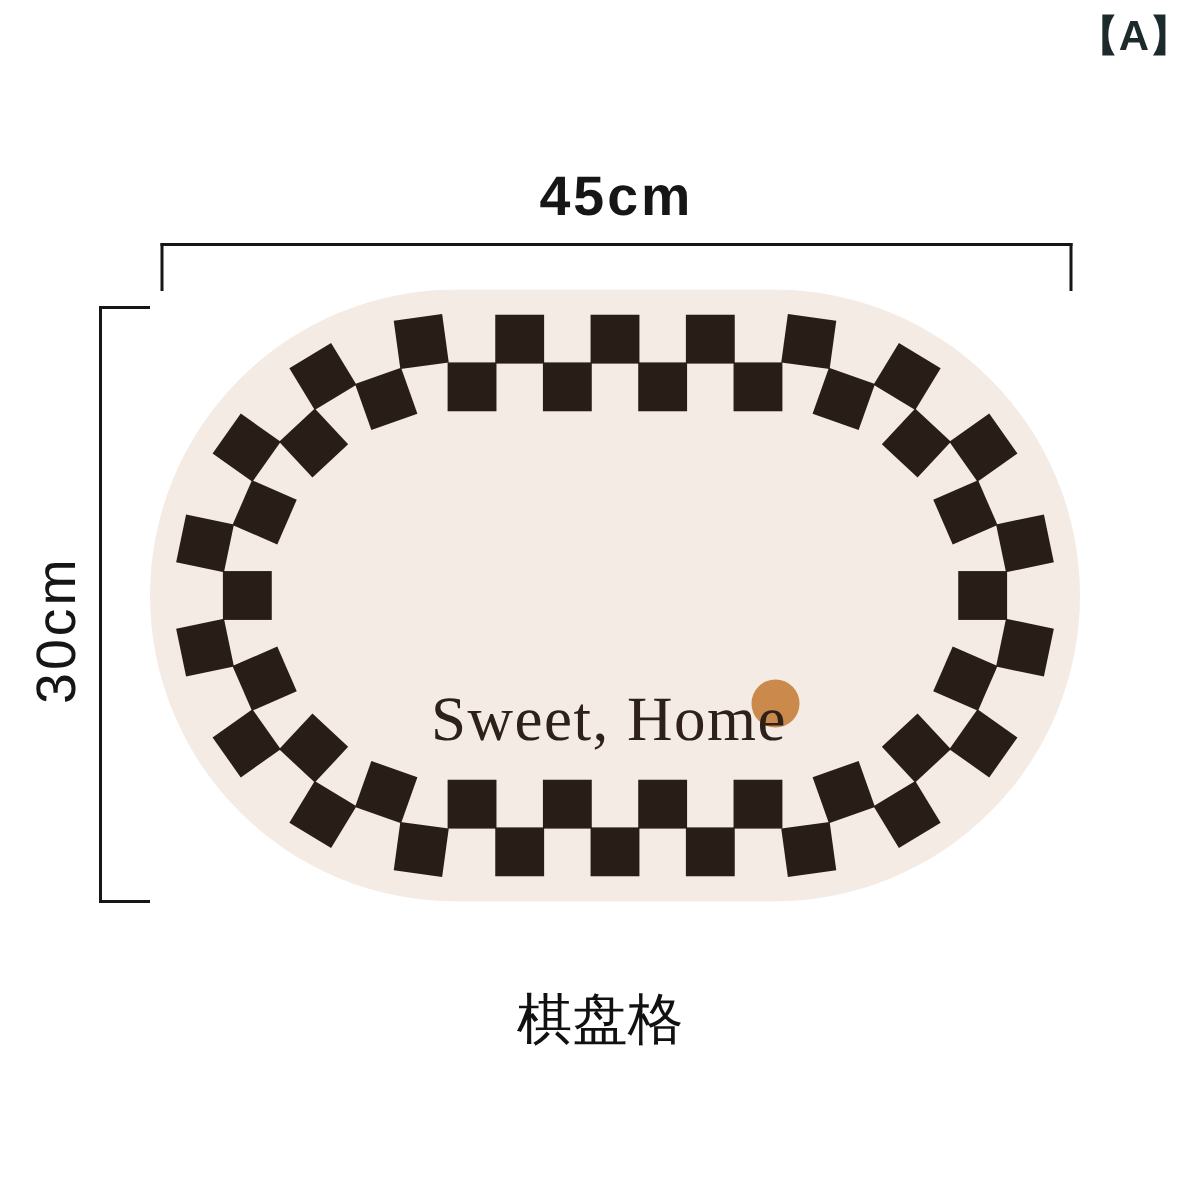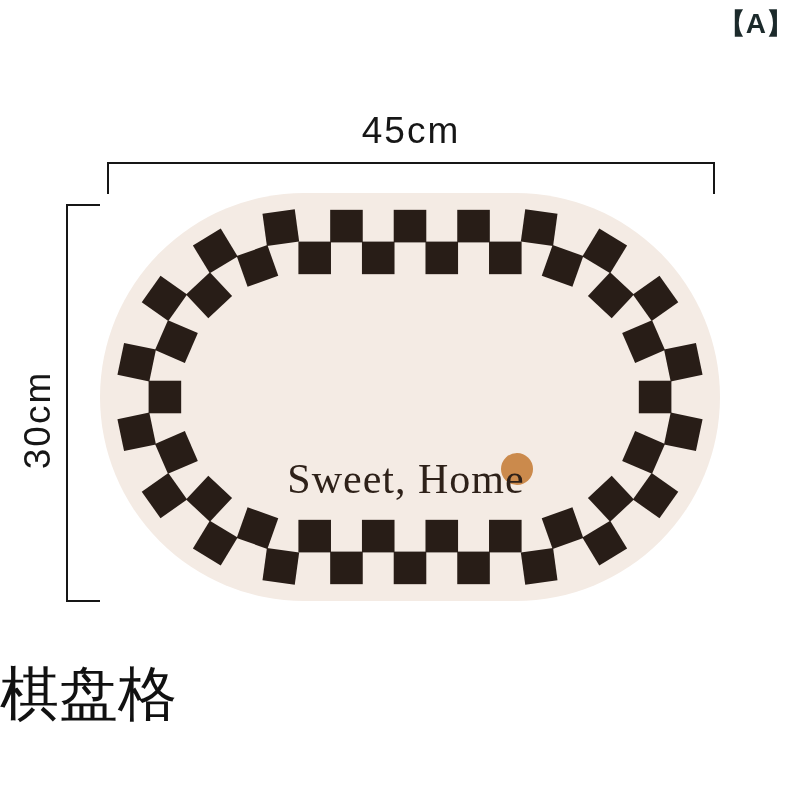--- a/index.html
+++ b/index.html
@@ -8,21 +8,21 @@
     background:#ffffff; overflow:hidden;
     font-family:"Liberation Sans","DejaVu Sans",sans-serif;
   }
   .variant-label {
     position:absolute; top:5px; right:6px;
     font-size:28px; font-weight:600; color:#1c2a2b;
     font-family:"Liberation Sans","DejaVu Sans",sans-serif;
   }
   .width-value {
     position:absolute; left:107px; top:110px; width:608px;
-    text-align:center; font-size:37px; font-weight:400;
+    text-align:center; font-size:37px; font-weight:700;
     color:#161616; letter-spacing:2px;
   }
   .width-bracket {
     position:absolute; left:107px; top:162px; width:608px; height:32px;
     border-top:2px solid #161616;
     border-left:2px solid #161616;
     border-right:2px solid #161616;
     box-sizing:border-box;
   }
   .height-value {
@@ -38,21 +38,21 @@
     border-bottom:2px solid #161616;
     box-sizing:border-box;
   }
   .mat-svg { position:absolute; left:100px; top:193px; width:620px; height:408px; }
   .mat-svg text {
     font-family:"Liberation Serif","DejaVu Serif",serif;
     letter-spacing:1px;
   }
   .caption {
     position:absolute; left:0; top:655px; width:100%;
-    font-size:59px; color:#111111;
+    text-align:center; font-size:37px; color:#111111;
     font-family:"Liberation Serif","DejaVu Serif",serif;
   }
 </style>
 </head>
 <body>
 
 <div class="page">
 
   <div class="variant-label">【A】</div>
 

